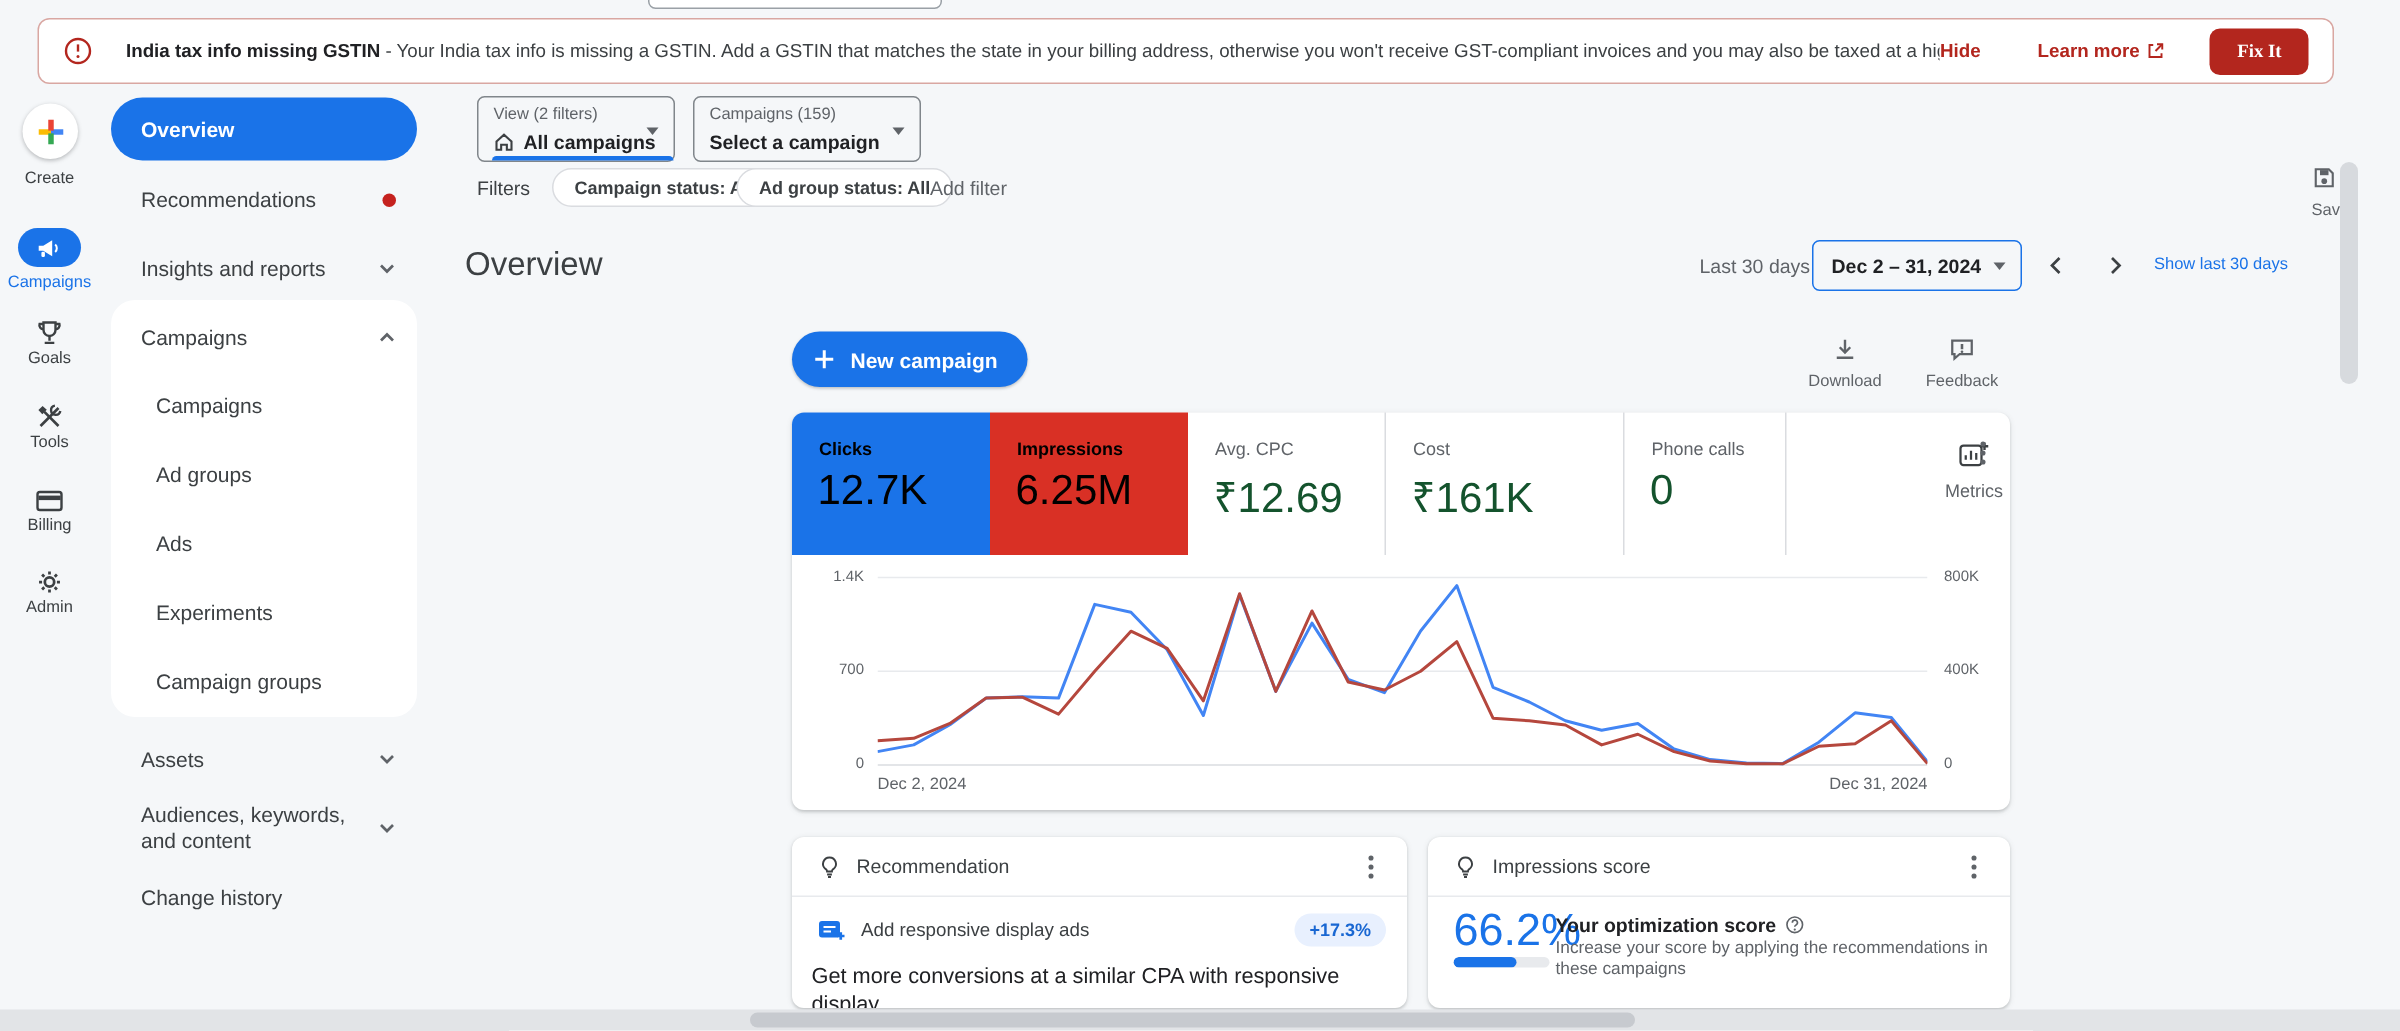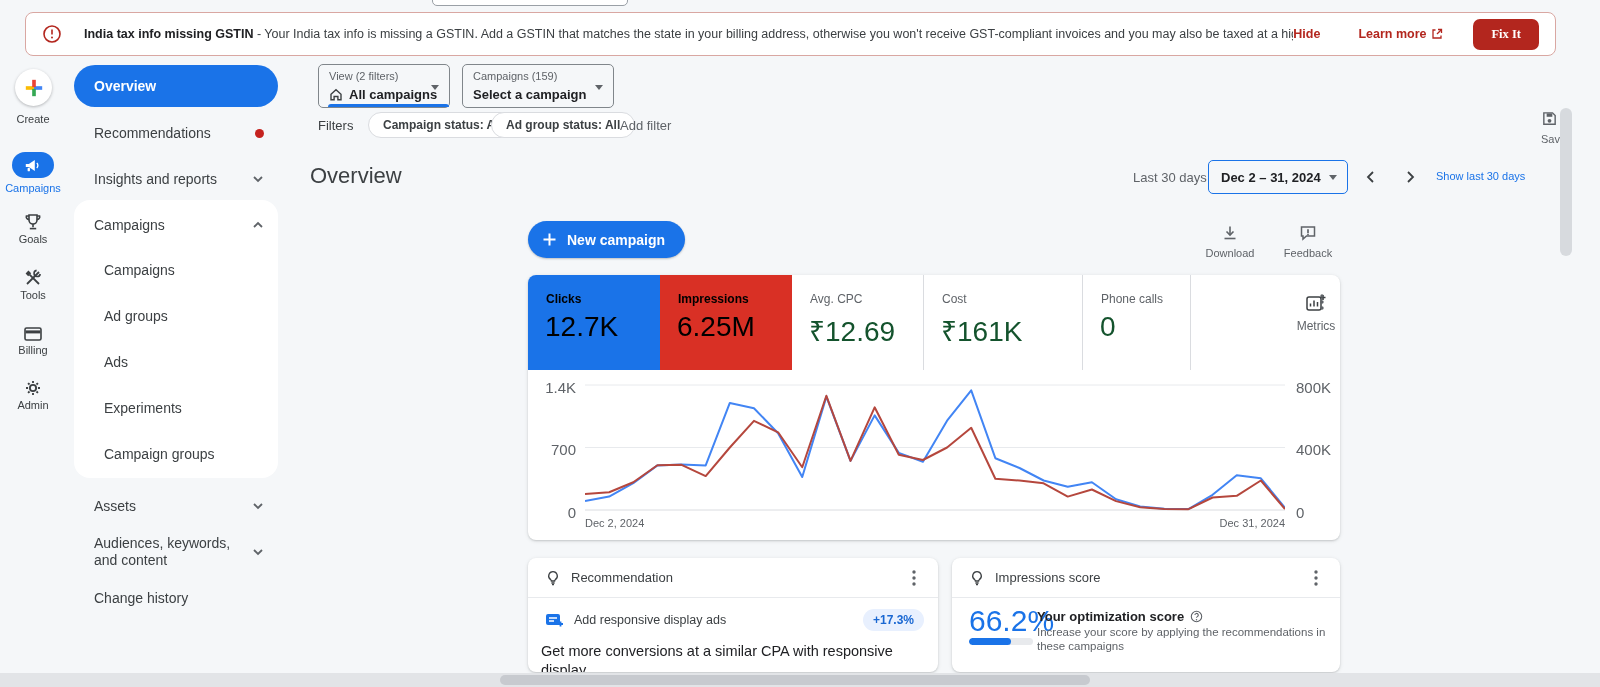--- a/index.html
+++ b/index.html
@@ -87,21 +87,21 @@
   .cell.colored .c-label, .cell.colored .c-value { color:#000000; }
   .cell.plain .c-label { color:#5f6368; font-weight:normal; }
   .cell.plain .c-value { color:#14532d; }
   .cell.divider { border-left:1px solid #dadce0; }
   .metrics-cell { left:1190px; top:275px; width:150px; height:95px; border-left:1px solid #dadce0; }
   .metrics-btn { position:absolute; left:62px; top:18px; width:46px; text-align:center; cursor:pointer;margin-left:40px; }
   .metrics-btn .lbl { font-size:12px; color:#5f6368; margin-top:2px; }
   .dots-btn { cursor:pointer; display:flex; align-items:center; justify-content:center; width:20px; height:20px; }
 
   
-  .tick { font-size:15px; color:#5f6368; }
+  .tick { font-size:10px; color:#5f6368; }
   .tick.r { text-align:left; }
   .tick.l { width:36px; text-align:right; }
   .xlab { font-size:11px; color:#5f6368; }
 
   
   .b-card { top:558px; height:114px; background:#fff; border-radius:8px; overflow:hidden;
     box-shadow:0 1px 2px rgba(60,64,67,.2), 0 1px 4px rgba(60,64,67,.1); }
   .b-head { position:absolute; left:0; top:0; right:0; height:40px; border-bottom:1px solid #e8eaed;
     display:flex; align-items:center; padding:0 14px 0 17px; gap:10px; }
   .b-title { font-size:13px; color:#3c4043; flex:1; }

